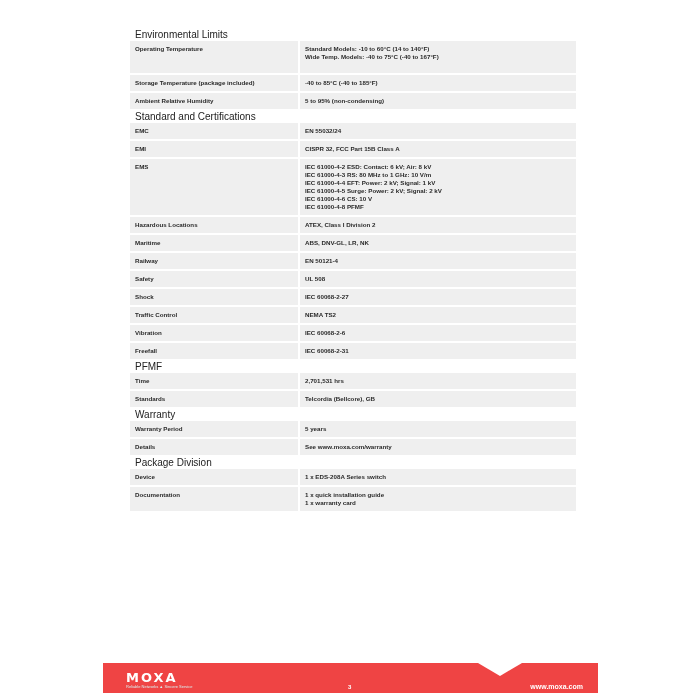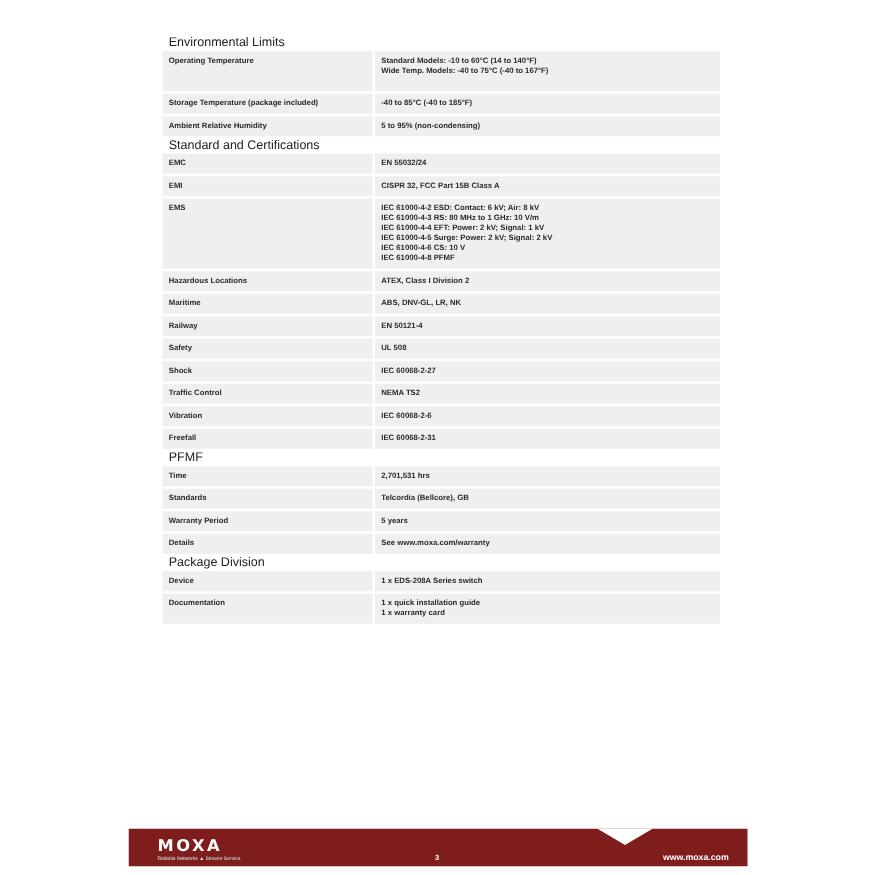--- a/index.html
+++ b/index.html
@@ -6,21 +6,21 @@
     body { width: 700px; height: 700px; position: relative; overflow: hidden;
            font-family: "Liberation Sans", "DejaVu Sans", sans-serif; color: #1a1a1a; }
     .content { position: absolute; left: 130px; top: 27px; width: 446px; }
     .section-title { font-size: 10px; color: #222; height: 12px; line-height: 12px; margin-top: 2px; margin-bottom: 0px; padding-left: 5px; }
     .row { display: flex; margin-bottom: 2px; }
     .cell { background: #efefef; font-size: 6.2px; font-weight: bold; color: #2a2a2a;
             line-height: 8px; padding: 4px 5px; box-sizing: border-box; }
     .cell.label { width: 168px; margin-right: 2px; }
     .cell.value { flex: 1; }
     .cell.value .line { display: block; white-space: nowrap; }
-    .footer { position: absolute; left: 103px; top: 663px; width: 495px; height: 30px; background: #7f1d1d; }
+    .footer { position: absolute; left: 103px; top: 663px; width: 495px; height: 30px; background: #ef4444; }
     .notch { position: absolute; left: 375px; top: 0; width: 0; height: 0;
              border-left: 22px solid transparent; border-right: 22px solid transparent; border-top: 13px solid #ffffff; }
     .logo { position: absolute; left: 23px; top: 8px; }
     .logo-word { font-family: "DejaVu Sans", sans-serif; font-weight: bold; color: #ffffff; font-size: 13px; letter-spacing: 2px; line-height: 13px; }
     .logo-tag { font-size: 4px; color: #d9efef; line-height: 5px; white-space: nowrap; }
     .page-num { position: absolute; left: 245px; top: 21px; font-size: 6px; color: #ffffff; font-weight: bold; }
     .site { position: absolute; right: 15px; top: 20px; font-size: 7px; color: #ffffff; font-weight: bold; }
   </style>
 </head>
 <body>
@@ -125,20 +125,21 @@
       <div class="cell value">
         <span class="line">2,701,531 hrs</span>
       </div>
     </div>
     <div class="row">
       <div class="cell label">Standards</div>
       <div class="cell value">
         <span class="line">Telcordia (Bellcore), GB</span>
       </div>
     </div>
+    <div class="section-title">Warranty</div>
     <div class="row">
       <div class="cell label">Warranty Period</div>
       <div class="cell value">
         <span class="line">5 years</span>
       </div>
     </div>
     <div class="row">
       <div class="cell label">Details</div>
       <div class="cell value">
         <span class="line">See www.moxa.com/warranty</span>

